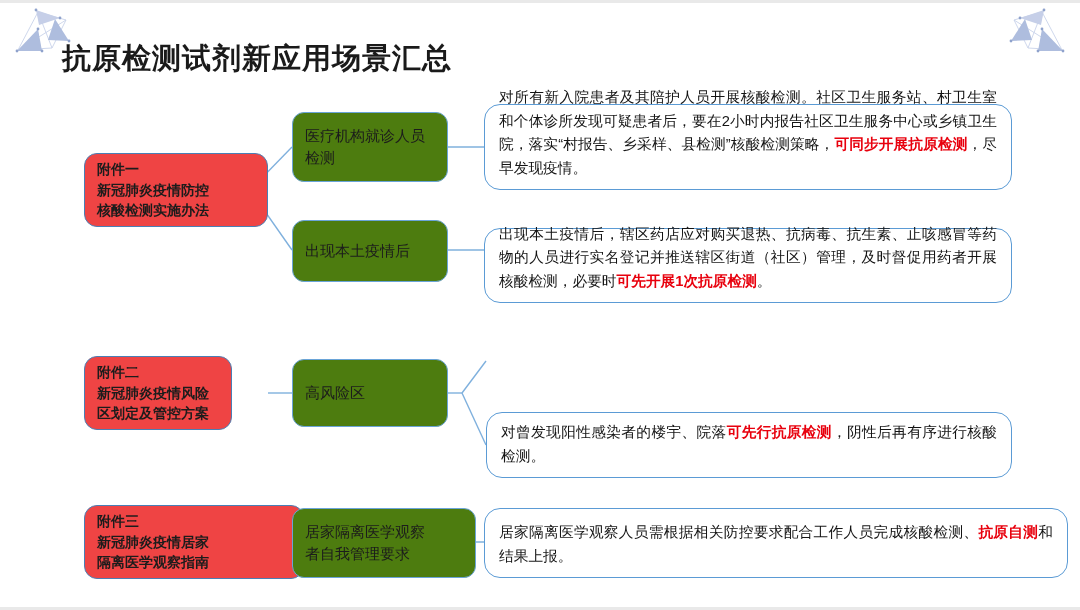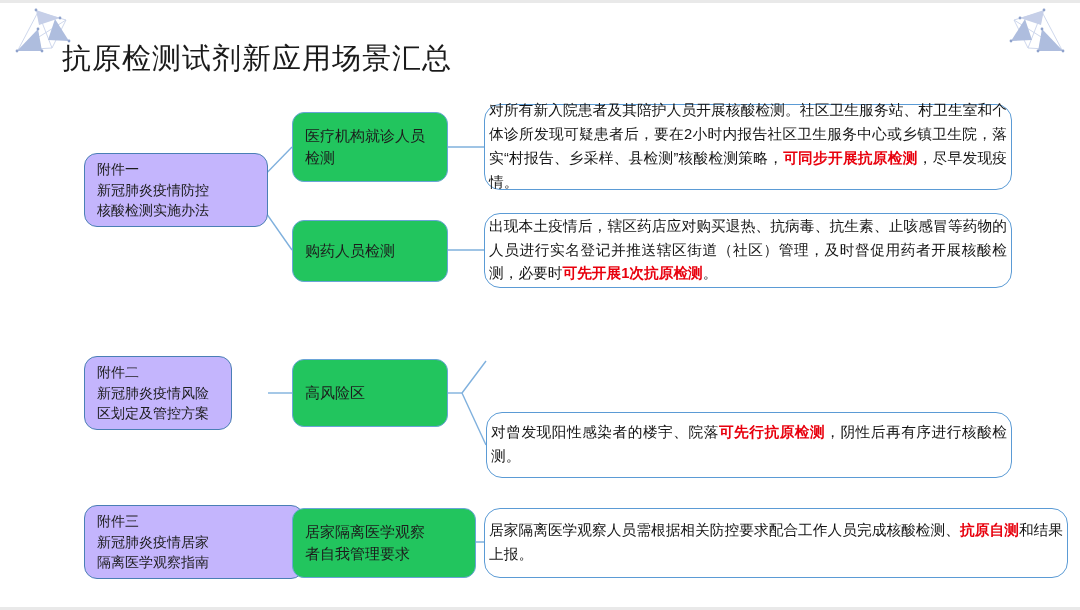--- a/index.html
+++ b/index.html
@@ -36,21 +36,21 @@
   }
   .corner-motif.tl { left: 8px; top: 2px; }
   .corner-motif.tr { right: 8px; top: 2px; transform: scaleX(-1); }
 
   
   .slide-title {
     position: absolute;
     left: 62px;
     top: 39px;
     font-size: 29px;
-    font-weight: normal;
+    font-weight: bold;
     color: #1a1a1a;
     letter-spacing: 1px;
     white-space: nowrap;
     text-align: center;
   }
 
   
   .connectors {
     position: absolute;
     left: 0;
@@ -74,46 +74,47 @@
   .node .node-text {
     font-size: 14.5px;
     line-height: 1.5;
     color: #1c1c1c;
     white-space: pre-line;
   }
 
   
   .node.level1 {
     border-color: #4a7fb5;
-    background: #c4b5fd;
+    background: #ef4444;
     border-radius: 13px;
+    font-weight: bold;
   }
   .node.level1 .node-text {
     font-size: 14px;
     line-height: 1.48;
   }
 
   
   .node.level2 {
-    background: #22c55e;
+    background: #4d7c0f;
     border-color: #6aa4d8;
     border-radius: 12px;
   }
   .node.level2 .node-text {
     font-size: 15px;
     line-height: 1.5;
   }
 
   
   .node.level3 {
     border-color: #5b9bd5;
     border-radius: 16px;
     background: #ffffff;
-    align-items: center;
-    padding: 8px 4px;
+    align-items: flex-end;
+    padding: 8px 14px;
   }
   .node.level3 .node-text {
     font-size: 14.7px;
     line-height: 1.62;
     color: #141414;
     white-space: normal;
     text-align: justify;
   }
   .hl {
     color: #e8000d;
@@ -207,37 +208,37 @@
 新冠肺炎疫情居家
 隔离医学观察指南</div>
   </div>
 
   <div class="node level2" style="left:292px; top:112px; width:156px; height:70px;">
     <div class="node-text">医疗机构就诊人员
 检测</div>
   </div>
 
   <div class="node level2" style="left:292px; top:220px; width:156px; height:62px;">
-    <div class="node-text">购药人员检测</div>
+    <div class="node-text">出现本土疫情后</div>
   </div>
 
   <div class="node level2" style="left:292px; top:359px; width:156px; height:68px;">
     <div class="node-text">高风险区</div>
   </div>
 
   <div class="node level2" style="left:292px; top:508px; width:184px; height:70px;">
     <div class="node-text">居家隔离医学观察
 者自我管理要求</div>
   </div>
 
   <div class="node level3" style="left:484px; top:104px; width:528px; height:86px;">
     <div class="node-text"><span>对所有新入院患者及其陪护人员开展核酸检测。社区卫生服务站、村卫生室和个体诊所发现可疑患者后，要在2小时内报告社区卫生服务中心或乡镇卫生院，落实“村报告、乡采样、县检测”核酸检测策略，</span><span class="hl">可同步开展抗原检测</span><span>，尽早发现疫情。</span></div>
   </div>
 
-  <div class="node level3" style="left:484px; top:213px; width:528px; height:75px;">
+  <div class="node level3" style="left:484px; top:228px; width:528px; height:75px;">
     <div class="node-text"><span>出现本土疫情后，辖区药店应对购买退热、抗病毒、抗生素、止咳感冒等药物的人员进行实名登记并推送辖区街道（社区）管理，及时督促用药者开展核酸检测，必要时</span><span class="hl">可先开展1次抗原检测</span><span>。</span></div>
   </div>
 
 
   <div class="node level3" style="left:486px; top:412px; width:526px; height:66px;">
     <div class="node-text"><span>对曾发现阳性感染者的楼宇、院落</span><span class="hl">可先行抗原检测</span><span>，阴性后再有序进行核酸检测。</span></div>
   </div>
 
   <div class="node level3" style="left:484px; top:508px; width:584px; height:70px;">
     <div class="node-text"><span>居家隔离医学观察人员需根据相关防控要求配合工作人员完成核酸检测、</span><span class="hl">抗原自测</span><span>和结果上报。</span></div>

